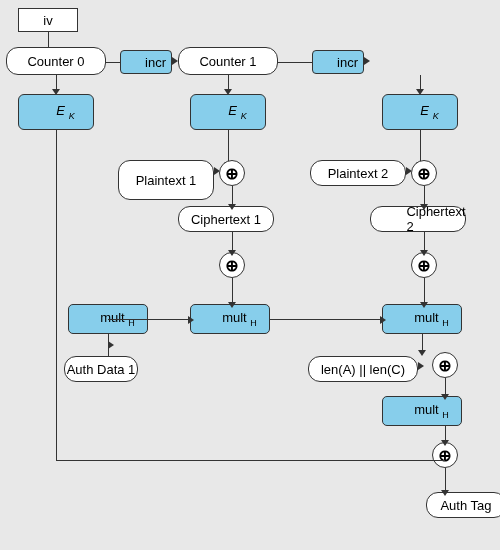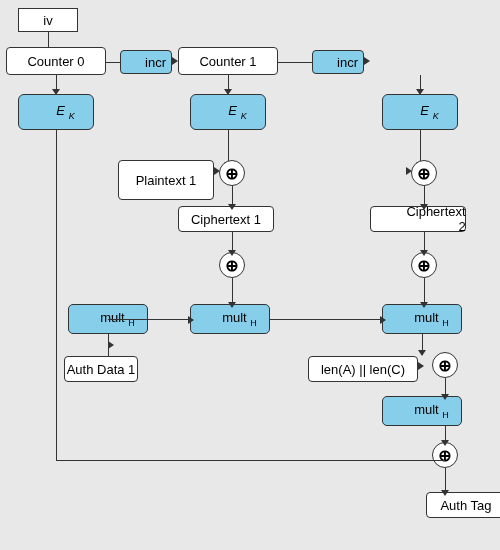--- a/index.html
+++ b/index.html
@@ -17,34 +17,34 @@
       width: 500px;
       height: 550px;
     }
     .box {
       position: absolute;
       border: 1px solid #333;
       background: white;
       display: flex;
       align-items: center;
       justify-content: center;
-      text-align: right;
+      text-align: left;
     }
     .box-blue {
       background: #87CEEB;
       border: 1px solid #333;
       border-radius: 6px;
       padding-left: 19px;
     }
     .box-white {
       background: white;
       border: 1px solid #333;
     }
     .box-rounded {
-      border-radius: 4px;
+      border-radius: 12px;
     }
     .xor-circle {
       position: absolute;
       width: 26px;
       height: 26px;
       border-radius: 50%;
       border: 1.5px solid #333;
       background: white;
       display: flex;
       align-items: center;
@@ -147,20 +147,23 @@
   <div class="arrow-down" style="left:416px; top:162px;"></div>
 
   <div class="box box-white box-rounded" style="left:118px; top:160px; width:96px; height:40px;">
     <span>Plaintext 1</span>
   </div>
 
   <div class="arrow-right" style="left:214px; top:167px;"></div>
 
   <div class="xor-circle" style="left:219px; top:160px;">⊕</div>
 
+  <div class="box box-white box-rounded" style="left:310px; top:160px; width:96px; height:26px;">
+    <span>Plaintext 2</span>
+  </div>
 
   <div class="arrow-right" style="left:406px; top:167px;"></div>
 
   <div class="xor-circle" style="left:411px; top:160px;">⊕</div>
 
   <div class="box box-white box-rounded" style="left:178px; top:206px; width:96px; height:26px;">
     <span>Ciphertext 1</span>
   </div>
 
   <div class="line line-v" style="left:232px; top:186px; height:20px;"></div>

